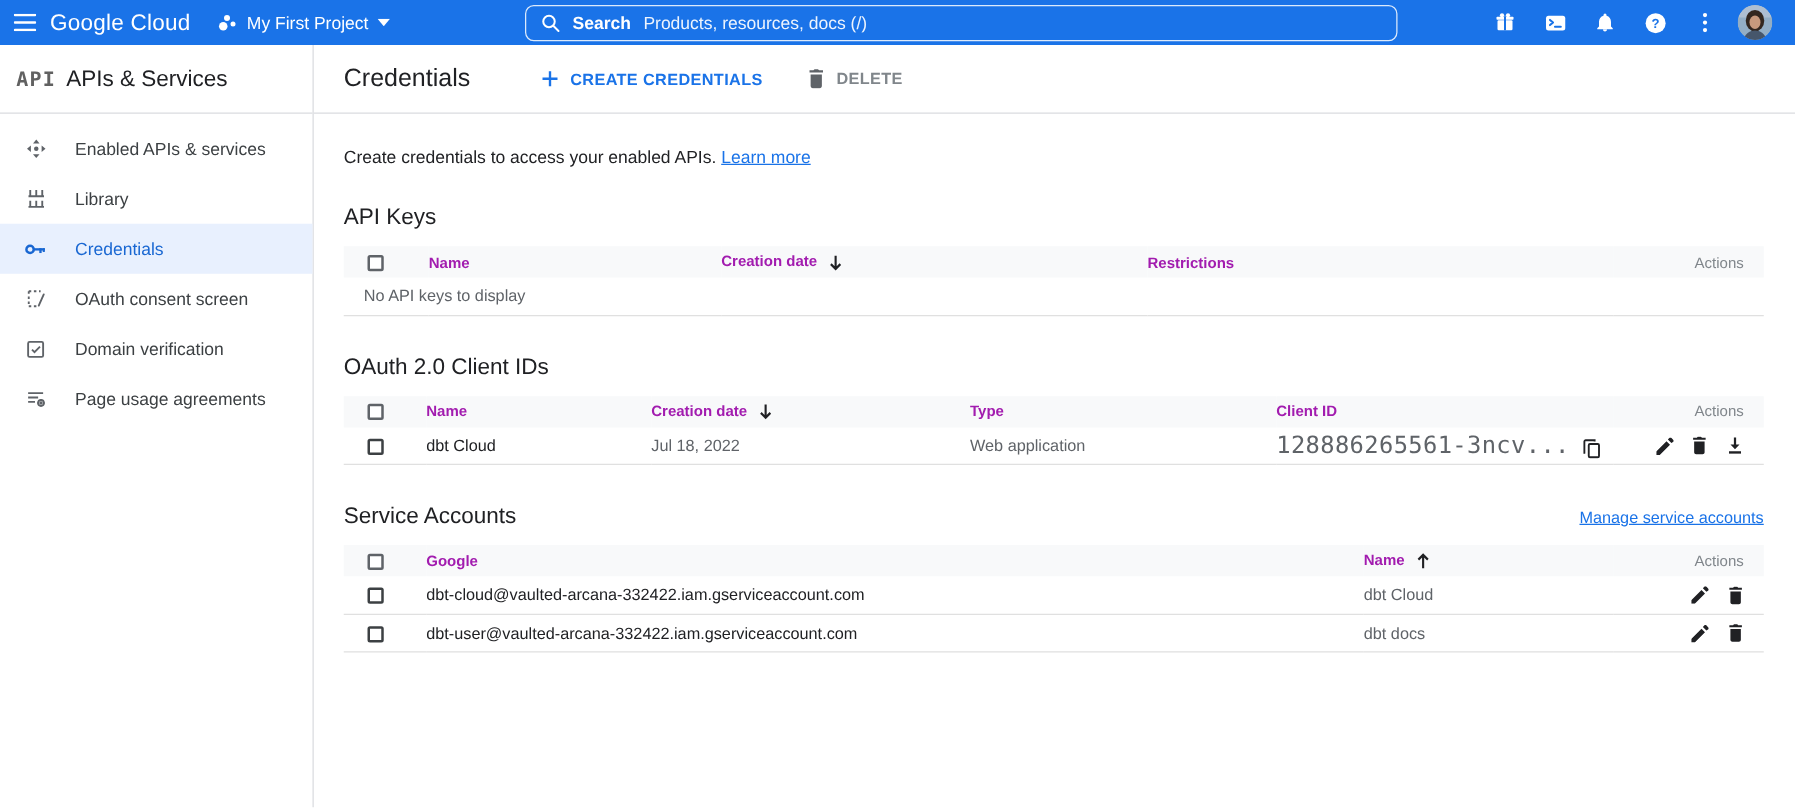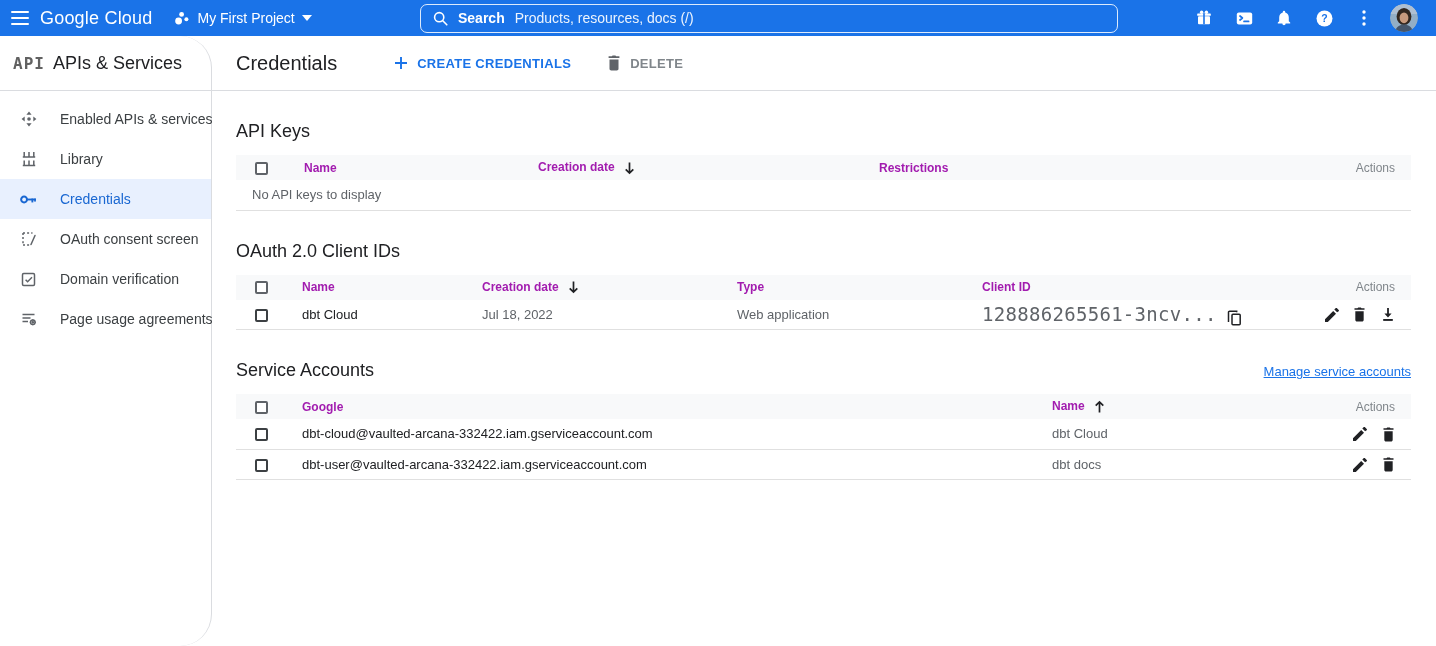--- a/index.html
+++ b/index.html
@@ -38,21 +38,21 @@
   .searchbar input::placeholder { color: rgba(255,255,255,.92); opacity: 1; }
   .tb-right { flex: 1; display: flex; align-items: center; justify-content: flex-end; gap: 0; }
   .tb-right .tb-iconbtn { width: 40px; }
   .avatar-btn { background: none; border: none; cursor: pointer; margin-left: 6px; margin-right: 6px;
     width: 28px; height: 28px; border-radius: 50%; overflow: hidden; padding: 0; display:block; }
 
   
   .shell { flex: 1; display: flex; min-height: 0; }
 
   
-  .sidebar { width: 212px; flex: none; border-right: 1px solid #dadce0; display: flex; flex-direction: column; border-radius: 32px; }
+  .sidebar { width: 251px; flex: none; border-right: 1px solid #dadce0; display: flex; flex-direction: column; }
   .sb-header {
     height: 55px; display: flex; align-items: center; padding-left: 13px;
     border-bottom: 1px solid #dadce0; flex: none;
   }
   .api-logo {
     font-family: "DejaVu Sans Mono", monospace; font-weight: 700; font-size: 16px;
     color: #616161; letter-spacing: 1px;
   }
   .sb-title { font-size: 18px; color: #202124; margin-left: 8px; white-space: nowrap; }
   .sb-nav { padding-top: 8px; }
@@ -67,21 +67,21 @@
 
   
   .main { flex: 1; min-width: 0; display: flex; flex-direction: column; }
   .main-header {
     height: 55px; flex: none; display: flex; align-items: center;
     border-bottom: 1px solid #dadce0; padding-left: 24px;
   }
   .page-title { font-size: 20px; font-weight: 400; color: #202124; }
   .btn {
     background: none; border: none; cursor: pointer; font-family: inherit;
-    display: flex; align-items: center; gap: 9px;
+    display: flex; align-items: flex-start; gap: 9px;
     font-size: 13px; font-weight: 700; letter-spacing: .3px;
   }
   .btn-create { color: #1a73e8; margin-left: 57px; }
   .btn-delete { color: #80868b; margin-left: 36px; cursor: default; }
   .btn-delete .ic { color: #5f6368; }
 
   .content { padding: 0 25px 0 24px; }
   .intro { margin-top: 26px; font-size: 14px; color: #202124; }
   a.link { color: #1a73e8; text-decoration: underline; cursor: pointer; }
 
@@ -299,20 +299,24 @@
           <svg class="ic" width="14" height="16" viewBox="0 0 14 16" fill="currentColor">
               <path d="M4.8 1.2L5.6.4h2.8l.8.8h3.2v1.7H1.6V1.2h3.2z"></path>
               <path d="M2.5 4.5h9v9.3c0 .9-.8 1.7-1.7 1.7H4.2c-.9 0-1.7-.8-1.7-1.7V4.5z"></path>
             </svg>
           <span>DELETE</span>
         </button>
       </div>
 
       <div class="content">
 
+        <p class="intro">
+          <span>Create credentials to access your enabled APIs.</span>
+          <a class="link">Learn more</a>
+        </p>
 
         <h2 class="section-title">API Keys</h2>
         <table>
           <colgroup>
               <col style="width:68px">
               <col style="width:234px">
               <col style="width:341px">
               <col>
               <col style="width:120px">
             </colgroup>

